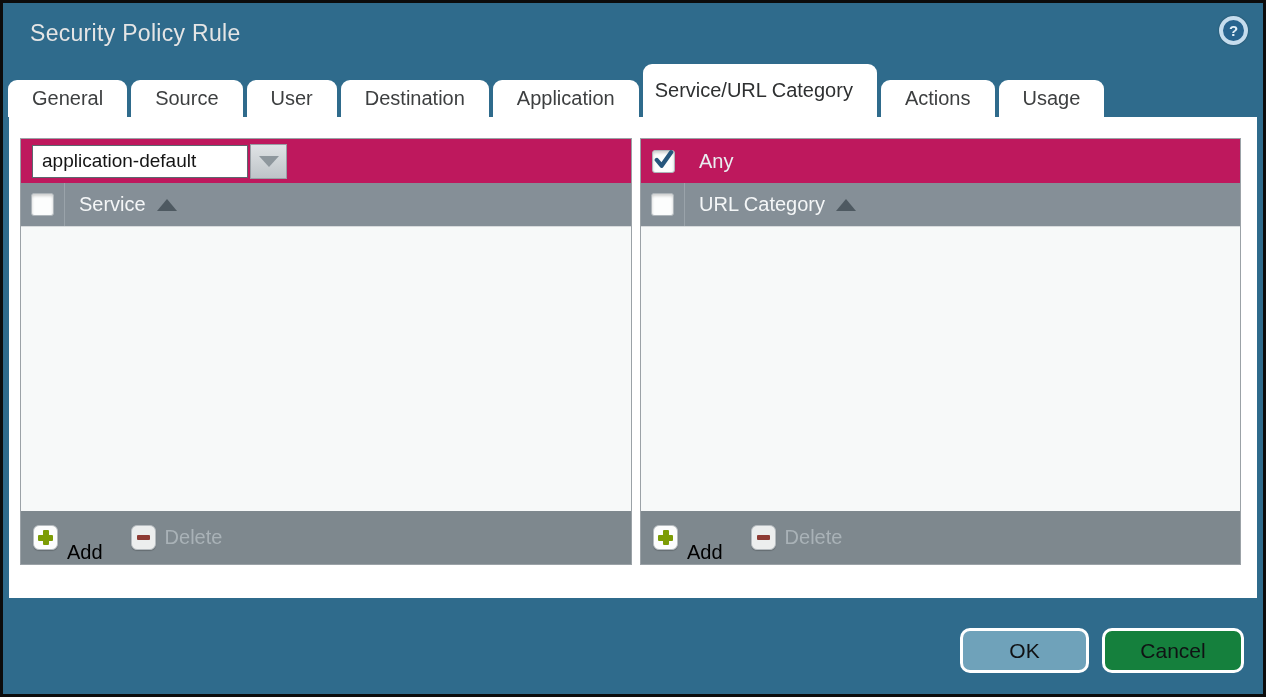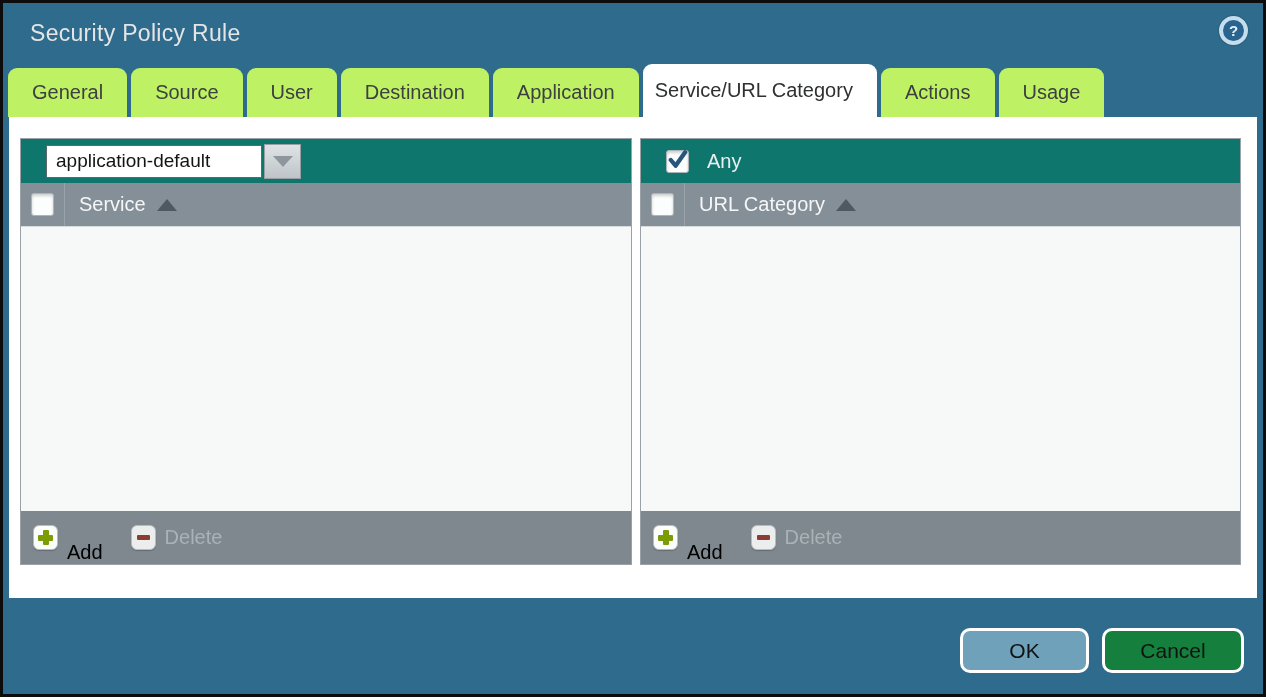--- a/index.html
+++ b/index.html
@@ -13,52 +13,52 @@
   .title { position:absolute; left:27px; top:17px; font-size:23px; color:#e5e5e5; letter-spacing:.3px; }
   .help {
     position:absolute; right:15px; top:13px; width:29px; height:29px; border-radius:50%;
     background:#28648f; border:4px solid #c6ddee; color:#e4f1fa;
     font-size:15px; font-weight:bold; display:flex; align-items:center; justify-content:center;
     cursor:pointer; box-shadow:0 0 2px rgba(0,0,0,.35);
   }
   
   .tabs { position:absolute; top:65px; left:5px; height:49px; display:flex; gap:4px; align-items:flex-end; }
   .tab {
-    height:49px; background:#bef264; color:#3d3f40; font-size:20px;
+    height:37px; background:#ffffff; color:#3d3f40; font-size:20px;
     display:flex; align-items:center; justify-content:center;
     padding:0 24px; border-radius:9px 9px 0 0; cursor:pointer; white-space:nowrap;
   }
   .tab.active { background:#ffffff; height:53px; color:#2e3031; z-index:5;padding-left:12px; }
   
   .content { position:absolute; top:114px; left:6px; width:1248px; height:481px; background:#ffffff; }
   .panel {
     position:absolute; top:21px; height:427px;
     display:flex; flex-direction:column; border:1px solid #9ba2a7;
   }
   .panel-left  { left:11px;  width:612px; }
   .panel-right { left:631px; width:601px; }
-  .panel-header { flex:0 0 44px; background:#0f766e; display:flex; align-items:center; padding:0 25px; }
+  .panel-header { flex:0 0 44px; background:#be185d; display:flex; align-items:center; padding:0 11px; }
   
   .combo { display:flex; align-items:center; }
   .combo-input {
     width:216px; height:33px; background:#fff; border:1px solid #5d676e;
     font-family:"Liberation Sans", sans-serif; font-size:19px; color:#141414; padding:0 9px; outline:none;
   }
   .combo-btn {
     width:37px; height:35px; margin-left:2px; background:linear-gradient(#dfe3e5,#bec4c8);
     border:1px solid #98a0a5; display:flex; align-items:center; justify-content:center; cursor:pointer;
   }
   .arrow-down { width:0; height:0; border-left:10px solid transparent; border-right:10px solid transparent; border-top:11px solid #8e979d; }
   
   .checkbox {
     width:23px; height:23px; background:#fcfdfd; border:1px solid #aeb5ba; border-radius:3px;
     box-shadow:inset 0 2px 3px rgba(0,0,0,.18); display:flex; align-items:center; justify-content:center; cursor:pointer;
   }
   .checkbox svg { margin-top:-3px; }
-  .any-label { color:#e9eef1; font-size:20px; margin-left:18px; }
+  .any-label { color:#e9eef1; font-size:20px; margin-left:24px; }
   
   .col-header { flex:0 0 44px; background:#858f97; display:flex; align-items:center; border-bottom:1px solid #d8dbdd; }
   .col-check-cell { width:44px; align-self:stretch; display:flex; align-items:center; justify-content:center; border-right:1px solid #9aa3aa; }
   .col-label { color:#f4f6f7; font-size:20px; margin-left:14px; cursor:pointer; }
   .sort-asc { width:0; height:0; border-left:10px solid transparent; border-right:10px solid transparent; border-bottom:12px solid #4e5961; margin-left:11px; }
   .panel-body { flex:1; background:#f7f9f9; }
   
   .panel-footer { flex:0 0 42px; background:#7e888e; display:flex; align-items:center; padding:0 12px; gap:28px; }
   .foot-btn { display:flex; align-items:center; gap:9px; cursor:pointer; }
   .icon-sq { width:25px; height:25px; border-radius:6px; background:#fcfdfd; border:1px solid #b6bcc0; position:relative; box-shadow:0 1px 1px rgba(0,0,0,.2); }

